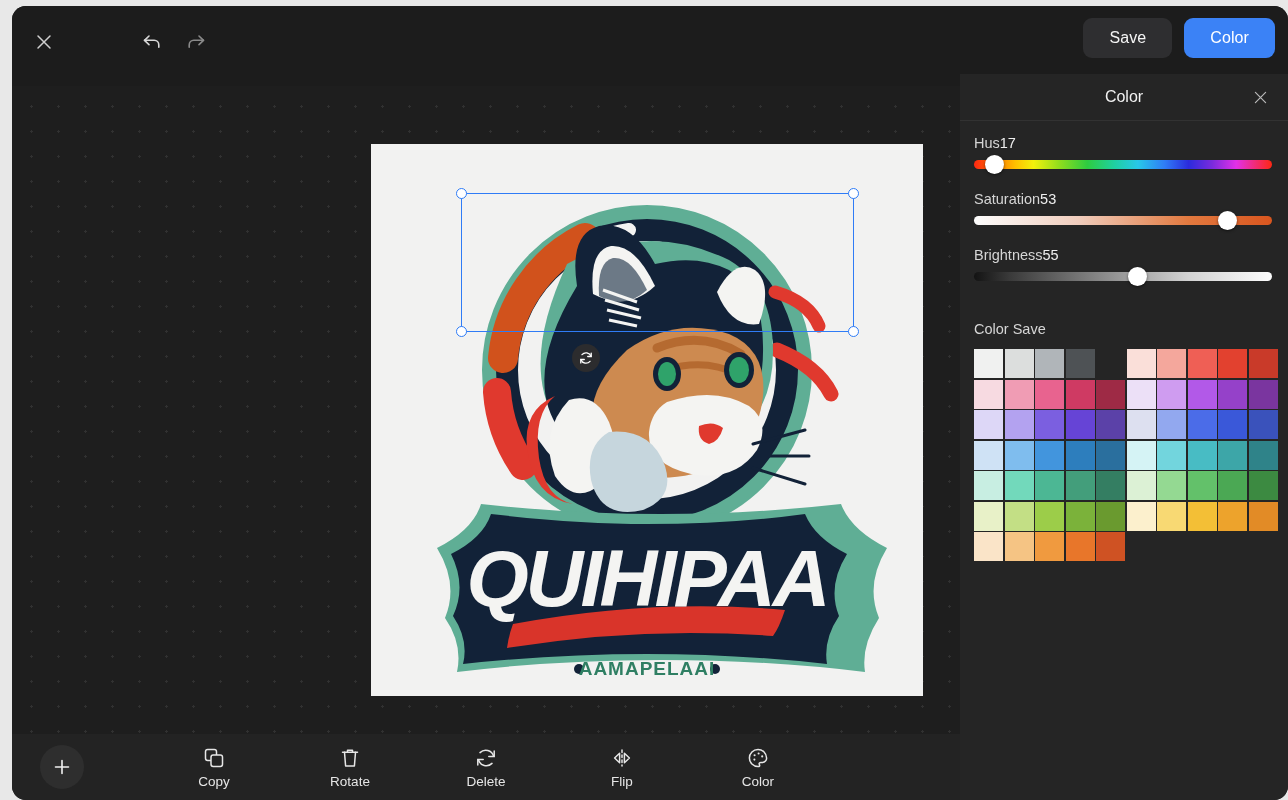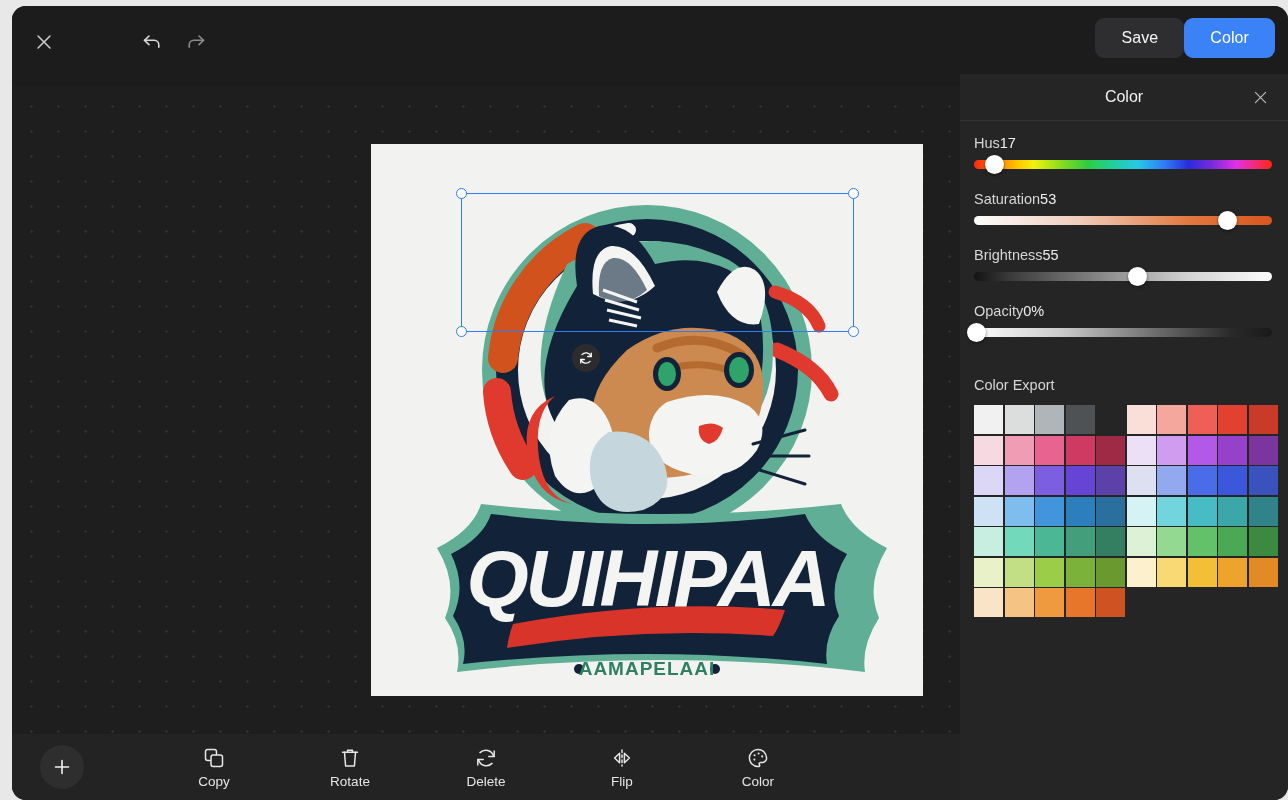--- a/index.html
+++ b/index.html
@@ -25,21 +25,21 @@
   .tb-icon {
     position:absolute; display:flex; align-items:center; justify-content:center;
     cursor:pointer;
   }
   #close-btn { left:10px; top:14px; width:44px; height:44px; }
   #undo-btn  { left:118px; top:14px; width:44px; height:44px; }
   #redo-btn  { left:162px; top:14px; width:44px; height:44px; }
   .tb-icon svg { display:block; }
 
   #topbar-actions {
-    position:absolute; right:13px; top:12px; display:flex; align-items:center;
+    position:absolute; right:13px; top:12px; display:flex; gap:12px; align-items:center;
   }
   .tb-btn {
     height:40px; border:none; border-radius:9px;
     font-size:16px; font-family:"Liberation Sans", sans-serif;
     cursor:pointer; padding:0 26px; letter-spacing:0.1px;
   }
   #save-button   { background:#2e2e30; color:#f5f5f5; }
   #export-button { background:#3b82f6; color:#ffffff; }
 
   
@@ -383,34 +383,25 @@
       <div class="slider-row">
         <div class="slider-head">
           <span class="slider-name">Brightness</span>
           <span class="slider-value">55</span>
         </div>
         <div class="track bright">
           <span class="thumb" id="thumb-bright" style="left: 55%;"></span>
         </div>
       </div>
 
-      <div class="slider-row">
-        <div class="slider-head">
-          <span class="slider-name">Opacity</span>
-          <span class="slider-value">0%</span>
-        </div>
-        <div class="track opacity">
-          <span class="thumb" id="thumb-opacity" style="left: 1%;"></span>
-        </div>
-      </div>
 
     </div>
 
     <div id="plate-section">
-      <div id="plate-title">Color Export</div>
+      <div id="plate-title">Color Save</div>
       <div id="plate-grid">
           <div class="sw" style="background: rgb(240, 241, 240);"></div>
           <div class="sw" style="background: rgb(220, 222, 221);"></div>
           <div class="sw" style="background: rgb(176, 181, 185);"></div>
           <div class="sw" style="background: rgb(78, 82, 85);"></div>
           <div class="sw empty"></div>
           <div class="sw" style="background: rgb(250, 223, 217);"></div>
           <div class="sw" style="background: rgb(244, 167, 156);"></div>
           <div class="sw" style="background: rgb(239, 95, 85);"></div>
           <div class="sw" style="background: rgb(226, 65, 47);"></div>

